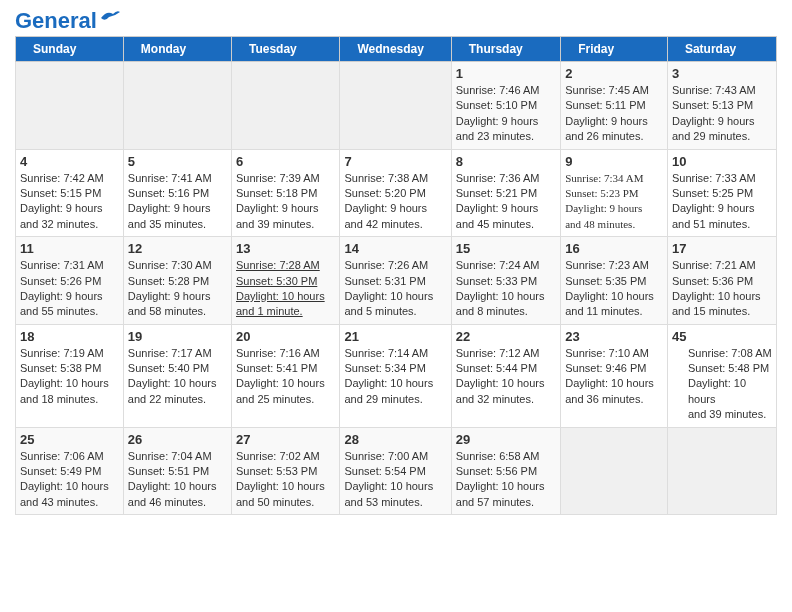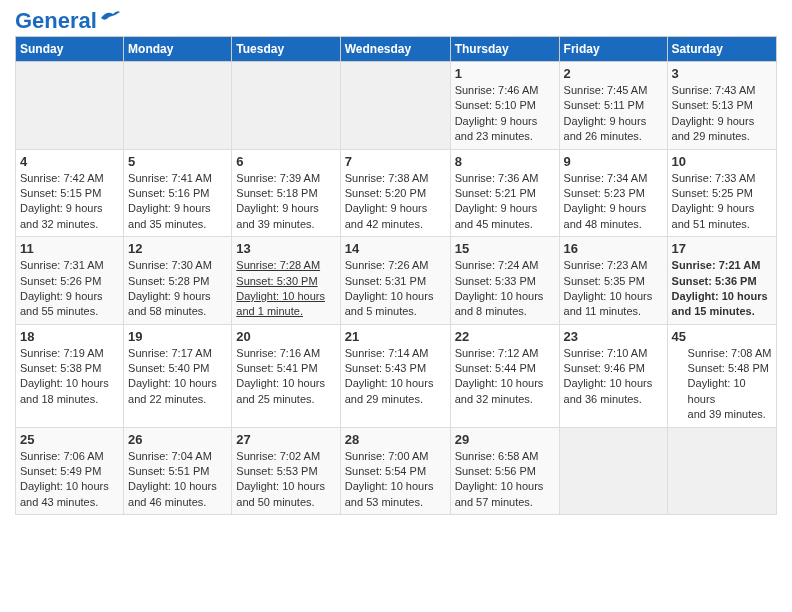--- a/index.html
+++ b/index.html
@@ -43,21 +43,21 @@
       color: #555;
     }
     table {
       width: 100%;
       border-collapse: collapse;
       font-size: 11px;
     }
     thead tr th {
       background-color: #1a6bbf;
       color: #fff;
-      padding: 5px 4px;
+      padding: 5px 17px;
       text-align: left;
       font-weight: bold;
       font-size: 12px;
       border: 1px solid #ccc;
     }
     tbody tr td {
       border: 1px solid #ddd;
       vertical-align: top;
       padding: 4px 4px;
       width: 113px;
@@ -174,21 +174,21 @@
         </td>
         <td>
           <span class="day-num">8</span>
           <div class="day-info" style="white-space: pre-line;">Sunrise: 7:36 AM
 Sunset: 5:21 PM
 Daylight: 9 hours
 and 45 minutes.</div>
         </td>
         <td>
           <span class="day-num">9</span>
-          <div class="day-info" style="white-space: pre-line;">Sunrise: 7:34 AM
+          <div class="day-info" style="white-space: pre-line; font-family: Liberation Serif, serif;">Sunrise: 7:34 AM
 Sunset: 5:23 PM
 Daylight: 9 hours
 and 48 minutes.</div>
         </td>
         <td>
           <span class="day-num">10</span>
           <div class="day-info" style="white-space: pre-line;">Sunrise: 7:33 AM
 Sunset: 5:25 PM
 Daylight: 9 hours
 and 51 minutes.</div>
@@ -232,21 +232,21 @@
         </td>
         <td>
           <span class="day-num">16</span>
           <div class="day-info" style="white-space: pre-line;">Sunrise: 7:23 AM
 Sunset: 5:35 PM
 Daylight: 10 hours
 and 11 minutes.</div>
         </td>
         <td>
           <span class="day-num">17</span>
-          <div class="day-info" style="white-space: pre-line; font-weight: bold;">Sunrise: 7:21 AM
+          <div class="day-info" style="white-space: pre-line;">Sunrise: 7:21 AM
 Sunset: 5:36 PM
 Daylight: 10 hours
 and 15 minutes.</div>
         </td>
       </tr>
       <tr>
         <td>
           <span class="day-num">18</span>
           <div class="day-info" style="white-space: pre-line;">Sunrise: 7:19 AM
 Sunset: 5:38 PM
@@ -263,21 +263,21 @@
         <td>
           <span class="day-num">20</span>
           <div class="day-info" style="white-space: pre-line;">Sunrise: 7:16 AM
 Sunset: 5:41 PM
 Daylight: 10 hours
 and 25 minutes.</div>
         </td>
         <td>
           <span class="day-num">21</span>
           <div class="day-info" style="white-space: pre-line;">Sunrise: 7:14 AM
-Sunset: 5:43 PM
+Sunset: 5:34 PM
 Daylight: 10 hours
 and 29 minutes.</div>
         </td>
         <td>
           <span class="day-num">22</span>
           <div class="day-info" style="white-space: pre-line;">Sunrise: 7:12 AM
 Sunset: 5:44 PM
 Daylight: 10 hours
 and 32 minutes.</div>
         </td>

